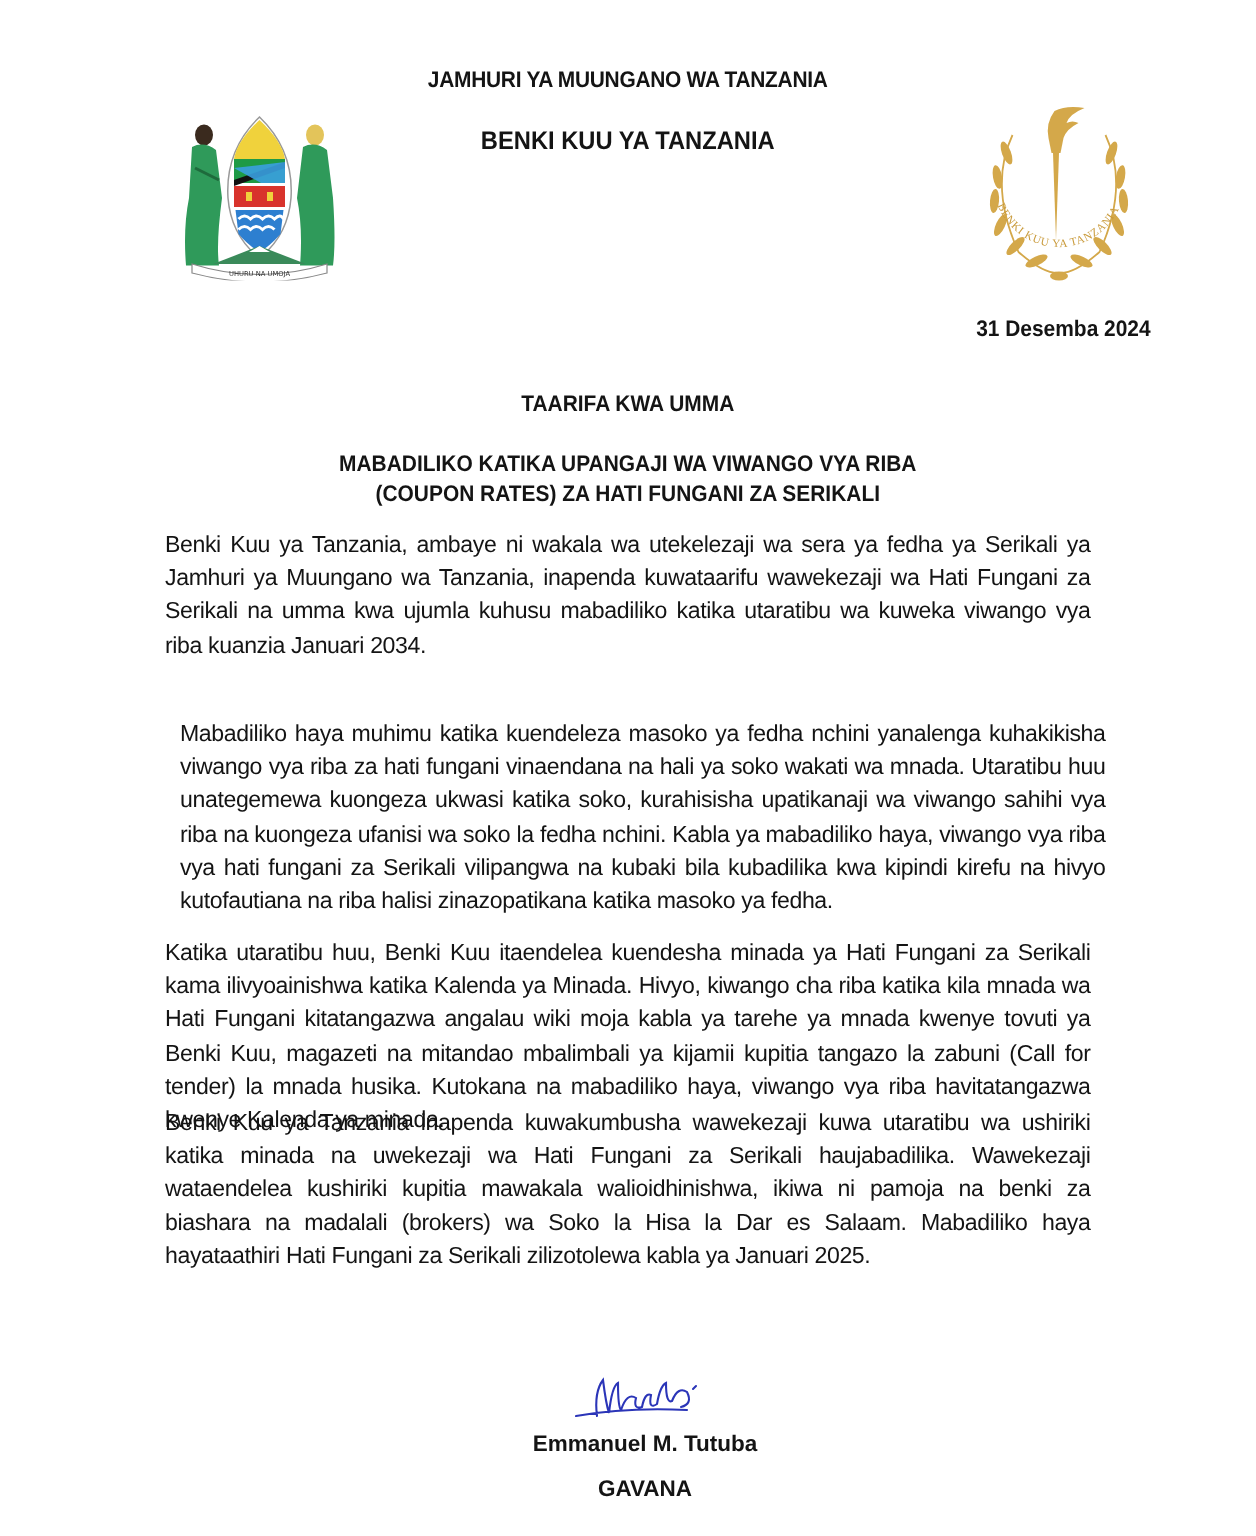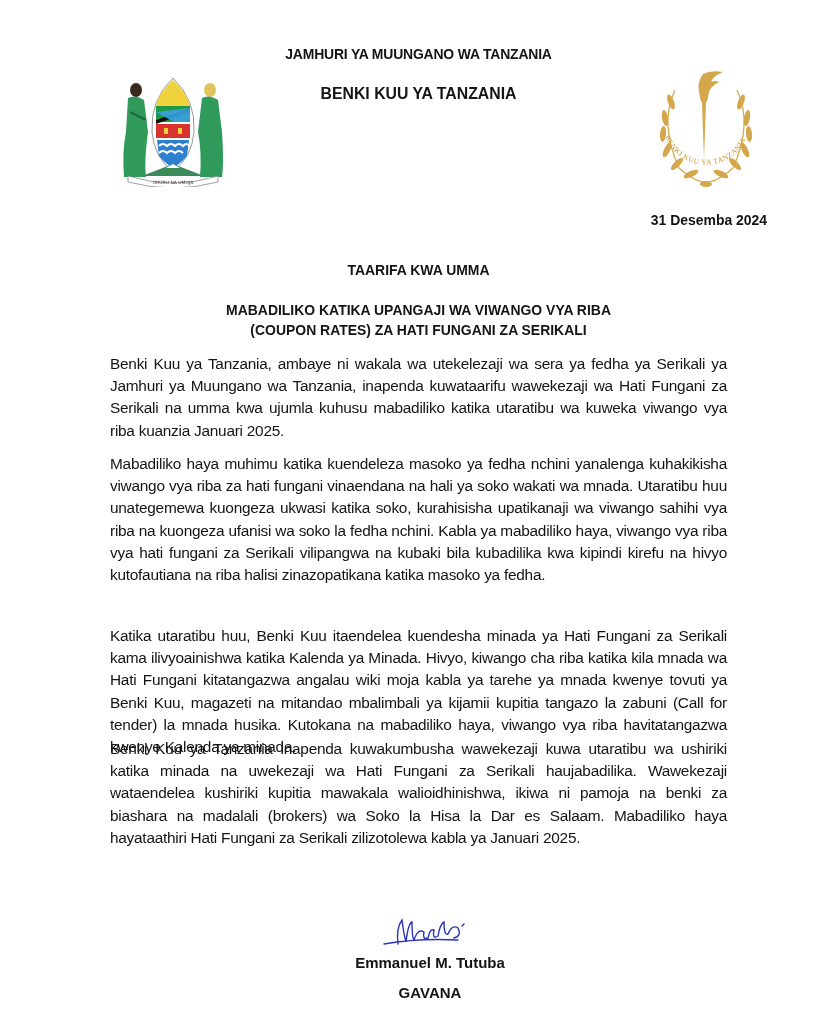--- a/index.html
+++ b/index.html
@@ -6,21 +6,21 @@
   body { width: 837px; height: 1024px; position: relative; overflow: hidden; font-family: "Liberation Sans", sans-serif; color: #141414; }
   .header-line1 { position: absolute; top: 45px; left: 0; width: 837px; text-align: center; font-weight: bold; font-size: 15px; letter-spacing: -0.2px; transform: scaleX(0.93); }
   .header-line2 { position: absolute; top: 84px; left: 0; width: 837px; text-align: center; font-weight: bold; font-size: 17px; transform: scaleX(0.93); }
   .coat { position: absolute; left: 114px; top: 72px; width: 118px; height: 115px; }
   .bot-logo { position: absolute; left: 645px; top: 68px; width: 122px; height: 124px; }
   .date { position: absolute; top: 211px; right: 70px; font-weight: bold; font-size: 15px; transform: scaleX(0.93); transform-origin: right; }
   .notice-title { position: absolute; top: 261px; left: 0; width: 837px; text-align: center; font-weight: bold; font-size: 15px; transform: scaleX(0.93); }
   .subject { position: absolute; top: 300px; left: 0; width: 837px; text-align: center; font-weight: bold; font-size: 15px; line-height: 20px; transform: scaleX(0.93); }
   .body { position: absolute; left: 110px; width: 617px; font-size: 15.4px; line-height: 22.2px; text-align: justify; letter-spacing: -0.25px; }
   .p1 { top: 353px; }
-  .p2 { top: 453px; }
+  .p2 { top: 479px; margin-left: 10px; }
   .p3 { top: 625px; }
   .p4 { top: 738px; }
   .sig { position: absolute; left: 378px; top: 914px; width: 110px; height: 40px; }
   .signer { position: absolute; top: 954px; left: 0; width: 860px; text-align: center; font-weight: bold; font-size: 15px; }
   .signer-title { position: absolute; top: 984px; left: 0; width: 860px; text-align: center; font-weight: bold; font-size: 15px; }
 </style>
 </head>
 <body>
 
 <svg class="coat" viewBox="0 0 118 115">
@@ -91,21 +91,21 @@
 
 <div class="date">31 Desemba 2024</div>
 
 <div class="notice-title">TAARIFA KWA UMMA</div>
 
 <div class="subject">
   <div>MABADILIKO KATIKA UPANGAJI WA VIWANGO VYA RIBA</div>
   <div>(COUPON RATES) ZA HATI FUNGANI ZA SERIKALI</div>
 </div>
 
-<div class="body p1">Benki Kuu ya Tanzania, ambaye ni wakala wa utekelezaji wa sera ya fedha ya Serikali ya Jamhuri ya Muungano wa Tanzania, inapenda kuwataarifu wawekezaji wa Hati Fungani za Serikali na umma kwa ujumla kuhusu mabadiliko katika utaratibu wa kuweka viwango vya riba kuanzia Januari 2025.</div>
+<div class="body p1">Benki Kuu ya Tanzania, ambaye ni wakala wa utekelezaji wa sera ya fedha ya Serikali ya Jamhuri ya Muungano wa Tanzania, inapenda kuwataarifu wawekezaji wa Hati Fungani za Serikali na umma kwa ujumla kuhusu mabadiliko katika utaratibu wa kuweka viwango vya riba kuanzia Januari 2034.</div>
 <div class="body p2">Mabadiliko haya muhimu katika kuendeleza masoko ya fedha nchini yanalenga kuhakikisha viwango vya riba za hati fungani vinaendana na hali ya soko wakati wa mnada. Utaratibu huu unategemewa kuongeza ukwasi katika soko, kurahisisha upatikanaji wa viwango sahihi vya riba na kuongeza ufanisi wa soko la fedha nchini. Kabla ya mabadiliko haya, viwango vya riba vya hati fungani za Serikali vilipangwa na kubaki bila kubadilika kwa kipindi kirefu na hivyo kutofautiana na riba halisi zinazopatikana katika masoko ya fedha.</div>
 <div class="body p3">Katika utaratibu huu, Benki Kuu itaendelea kuendesha minada ya Hati Fungani za Serikali kama ilivyoainishwa katika Kalenda ya Minada. Hivyo, kiwango cha riba katika kila mnada wa Hati Fungani kitatangazwa angalau wiki moja kabla ya tarehe ya mnada kwenye tovuti ya Benki Kuu, magazeti na mitandao mbalimbali ya kijamii kupitia tangazo la zabuni (Call for tender) la mnada husika. Kutokana na mabadiliko haya, viwango vya riba havitatangazwa kwenye Kalenda ya minada.</div>
 <div class="body p4">Benki Kuu ya Tanzania inapenda kuwakumbusha wawekezaji kuwa utaratibu wa ushiriki katika minada na uwekezaji wa Hati Fungani za Serikali haujabadilika. Wawekezaji wataendelea kushiriki kupitia mawakala walioidhinishwa, ikiwa ni pamoja na benki za biashara na madalali (brokers) wa Soko la Hisa la Dar es Salaam. Mabadiliko haya hayataathiri Hati Fungani za Serikali zilizotolewa kabla ya Januari 2025.</div>
 
 <svg class="sig" viewBox="0 0 110 40">
   <path d="M6 30 Q40 24 80 26 M20 30 Q18 14 24 6 Q26 22 28 28 Q30 10 34 8 Q34 24 36 26 Q40 14 46 18 Q44 26 50 24 Q52 14 56 16 Q54 26 60 22 Q62 10 66 8 Q66 22 70 20 Q74 10 80 14 Q84 22 76 24 M84 12 l2 -2" stroke="#2b35b8" stroke-width="1.4" fill="none" stroke-linecap="round"></path>
 </svg>
 
 <div class="signer">Emmanuel M. Tutuba</div>
 <div class="signer-title">GAVANA</div>

